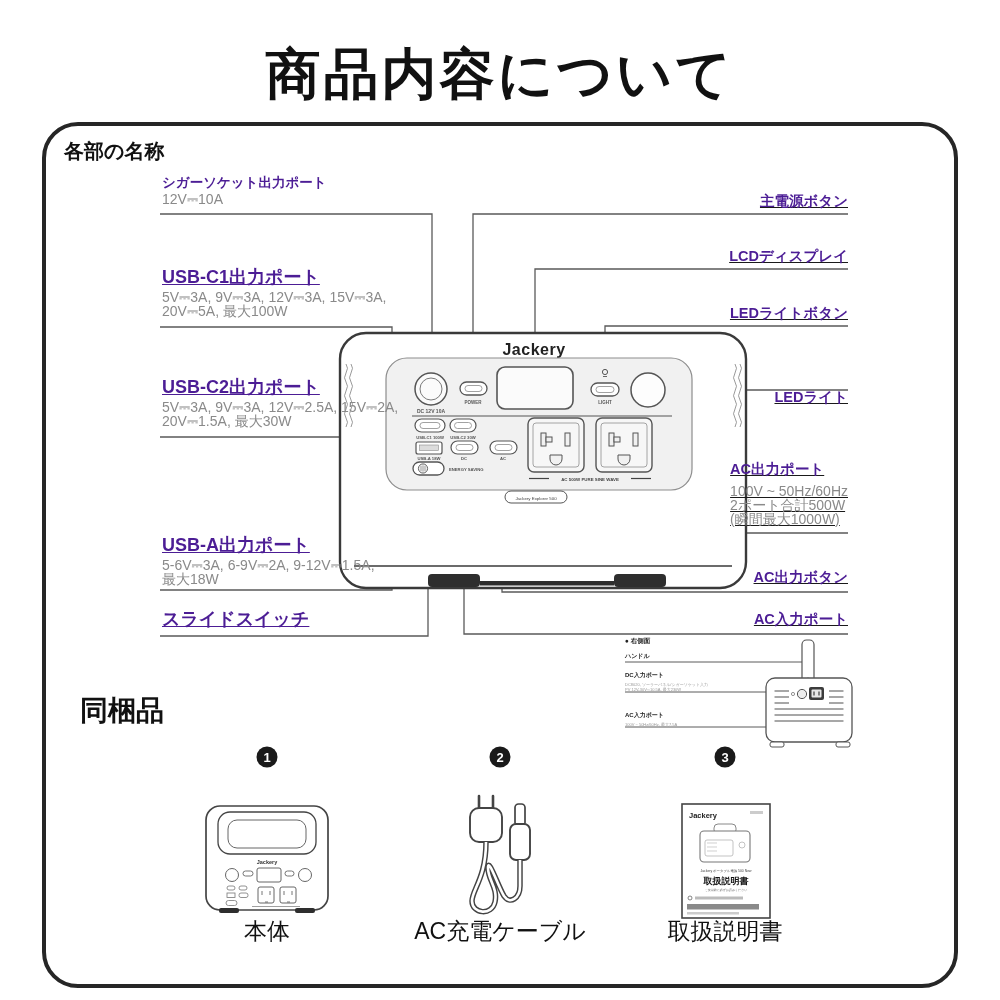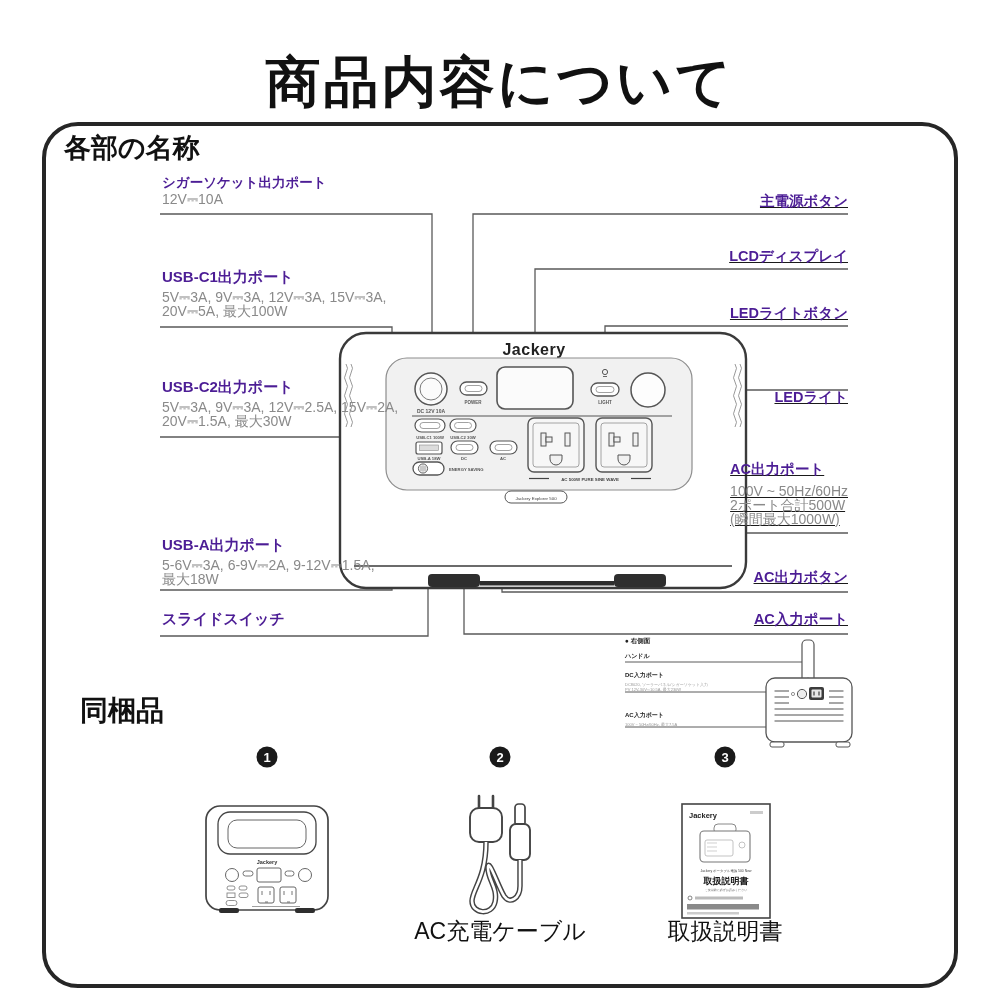--- a/index.html
+++ b/index.html
@@ -1,26 +1,26 @@
 <!DOCTYPE html>
 <html><head>
 <meta charset="utf-8">
 <style>
   html,body{margin:0;padding:0;background:#fff;}
   .canvas{position:relative;width:1000px;height:1000px;background:#fff;overflow:hidden;
           font-family:"Liberation Sans","DejaVu Sans",sans-serif;color:#1a1a1a;}
   .abs{position:absolute;}
-  .page-title{left:0;top:46px;width:1000px;text-align:center;font-size:55px;font-weight:900;
+  .page-title{left:0;top:38px;width:1000px;text-align:center;font-size:55px;font-weight:900;
               letter-spacing:3px;color:#111;}
   .main-box{left:42px;top:122px;width:908px;height:858px;border:4px solid #262626;border-radius:36px;background:#fff;}
   .sec-heading{font-weight:800;color:#111;}
-  .h-parts{left:64px;top:130px;font-size:27px;}
+  .h-parts{left:64px;top:138px;font-size:20px;}
   .h-included{left:80px;top:692px;font-size:28px;}
   .plabel{font-size:14.5px;font-weight:700;color:#4c1d95;line-height:18px;white-space:nowrap;}
-  .plabel.big{font-size:15px;}
+  .plabel.big{font-size:18px;text-decoration:underline;}
   .pspec{font-size:14px;color:#8a8a8a;line-height:14px;white-space:nowrap;}
   .left-block{left:162px;text-align:left;}
   .right-block{right:152px;text-align:left;text-decoration:underline;}
   .sv-head{font-size:6.5px;font-weight:700;color:#222;}
   .sv-label{font-size:6px;font-weight:700;color:#222;}
   .sv-spec{font-size:4px;color:#999;line-height:5px;white-space:nowrap;}
   .iname{top:916px;width:220px;text-align:center;font-size:23px;font-weight:500;color:#111;white-space:nowrap;}
   svg text{font-family:"Liberation Sans","DejaVu Sans",sans-serif;}
 </style>
 </head>
@@ -309,16 +309,17 @@
     <div class="sv-label">DC入力ポート</div>
     <div class="sv-spec" style="margin-top:2px">DC8020, ソーラーパネル/シガーソケット入力</div>
     <div class="sv-spec">PV 12V-30V⎓10.5A, 最大230W</div>
   </div>
   <div class="abs" style="left:625px;top:711px;">
     <div class="sv-label">AC入力ポート</div>
     <div class="sv-spec" style="margin-top:2px">100V ~ 50Hz/60Hz, 最大7.5A</div>
   </div>
 
   <div class="abs sec-heading h-included">同梱品</div>
+  <div class="abs iname" style="left:157px;">本体</div>
   <div class="abs iname" style="left:390px;">AC充電ケーブル</div>
   <div class="abs iname" style="left:615px;">取扱説明書</div>
 
 </div>
 
 </body></html>

